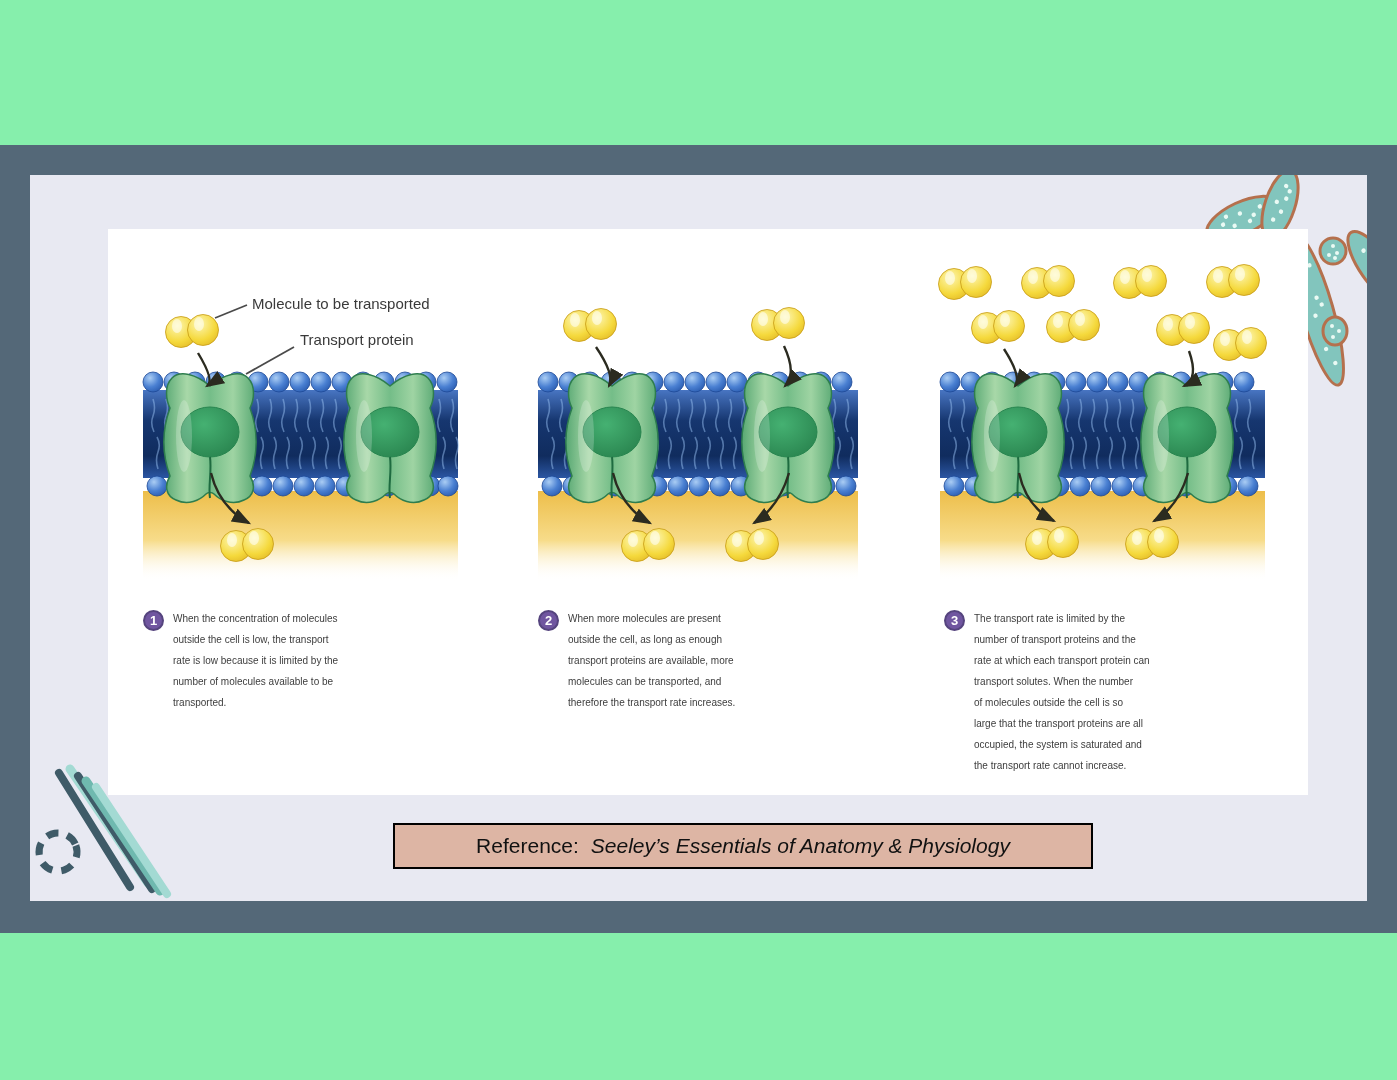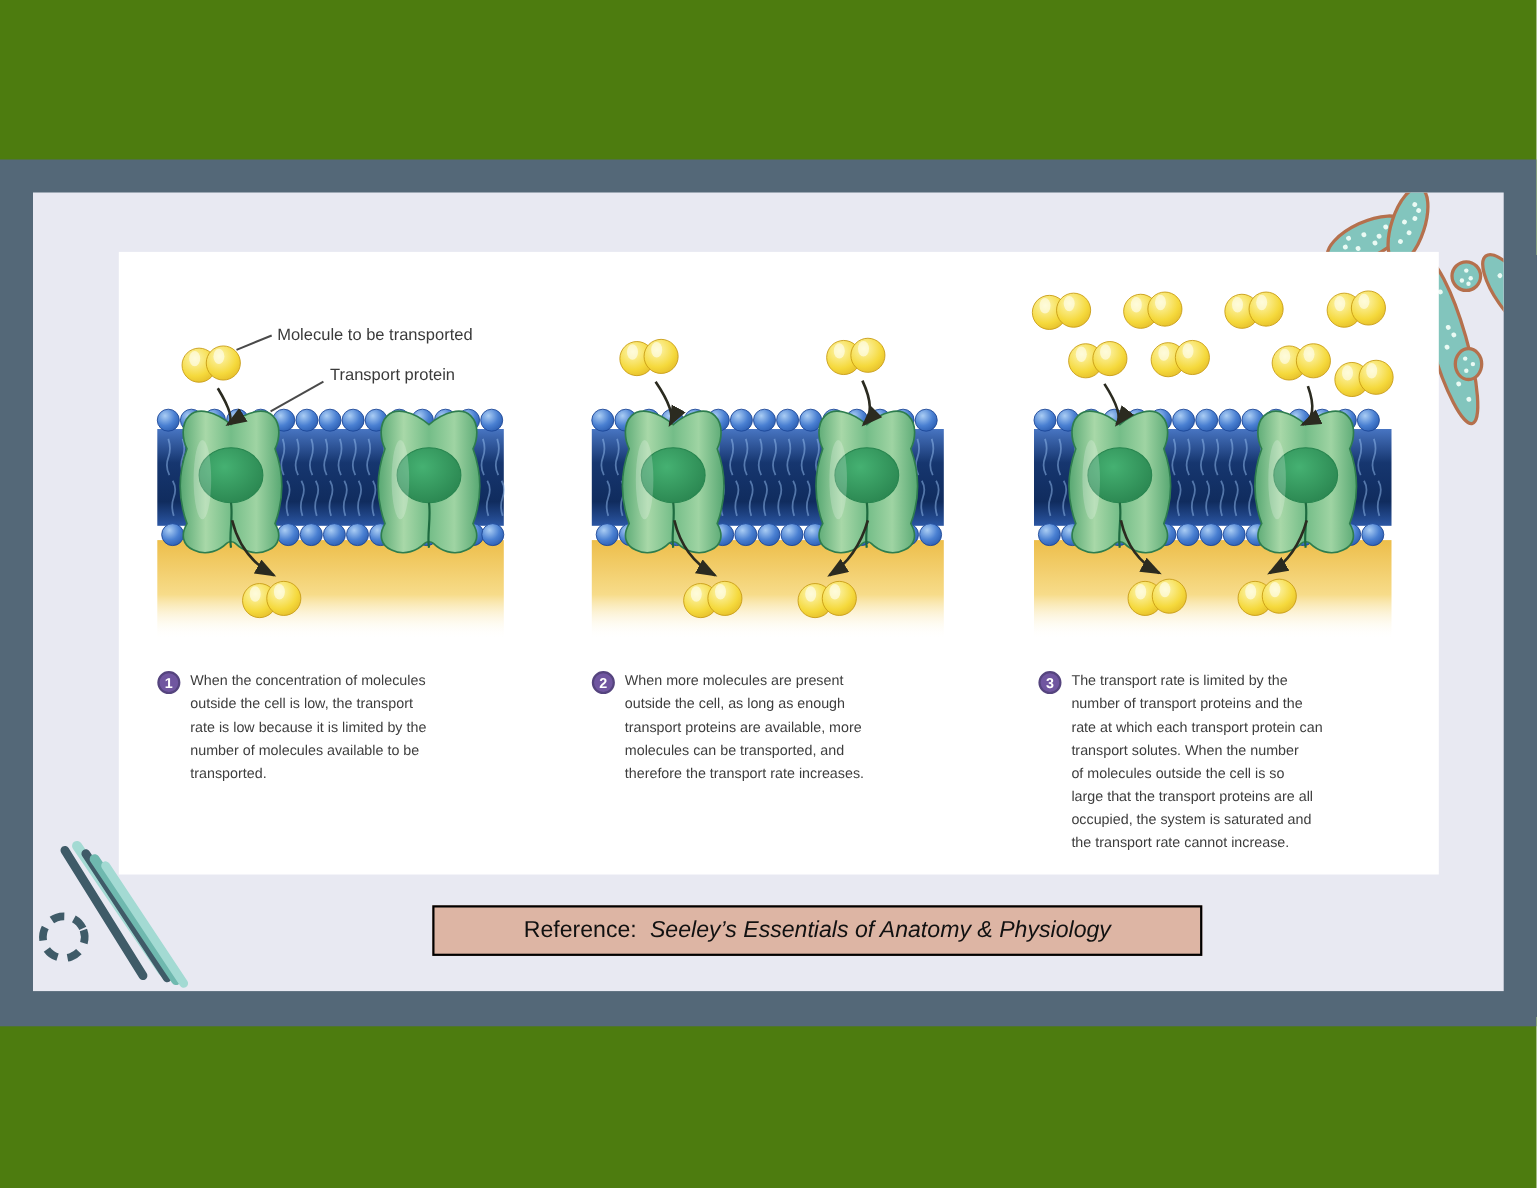--- a/index.html
+++ b/index.html
@@ -1,30 +1,30 @@
 <!DOCTYPE html>
 <html><head>
 <meta charset="utf-8">
 <style>
   * { margin:0; padding:0; box-sizing:border-box; }
   body { background:#ffffff; font-family:"Liberation Sans", sans-serif; }
-  .stage { position:relative; width:1397px; height:1080px; background:#4d7c0f; overflow:hidden; }
+  .stage { position:relative; width:1397px; height:1080px; background:#86efac; overflow:hidden; }
   .band  { position:absolute; left:0; top:145px; width:1397px; height:788px; background:#546878; }
   .slide { position:absolute; left:30px; top:175px; width:1337px; height:726px; background:#e8e9f2; overflow:hidden; }
   .decor { position:absolute; left:0; top:0; width:1337px; height:726px; pointer-events:none; }
   .panel { position:absolute; left:78px; top:54px; width:1200px; height:566px; background:#ffffff; }
   #diagram { position:absolute; left:0; top:0; }
   .caption { position:absolute; display:flex; gap:9px; align-items:flex-start; }
   .cap-1 { left:35px;  top:379px; width:330px; }
   .cap-2 { left:430px; top:379px; width:330px; }
   .cap-3 { left:836px; top:379px; width:345px; }
   .badge { flex:0 0 auto; width:21px; height:21px; margin-top:2px; border-radius:50%;
            background:#7056a0; border:2px solid #55447e; color:#ffffff;
            font-size:13px; font-weight:bold; display:flex; align-items:center; justify-content:center; }
-  .cap-text { font-size:13px; line-height:21px; color:#3d3d3d; white-space:pre-line; }
+  .cap-text { font-size:10px; line-height:21px; color:#3d3d3d; white-space:pre-line; }
   .refbox { position:absolute; left:363px; top:648px; width:700px; height:46px;
             background:#ddb5a4; border:2px solid #000000;
             display:flex; align-items:center; justify-content:center; gap:12px;
             font-size:21px; color:#111111; }
   .refbox .it { font-style:italic; }
   .dlabel { font-family:"Liberation Sans", sans-serif; font-size:15px; fill:#3a3a3a; }
   .arrow  { stroke:#2b2b20; stroke-width:2.4; fill:none; }
   .lline  { stroke:#4a4a4a; stroke-width:1.8; }
 </style>
 </head>

